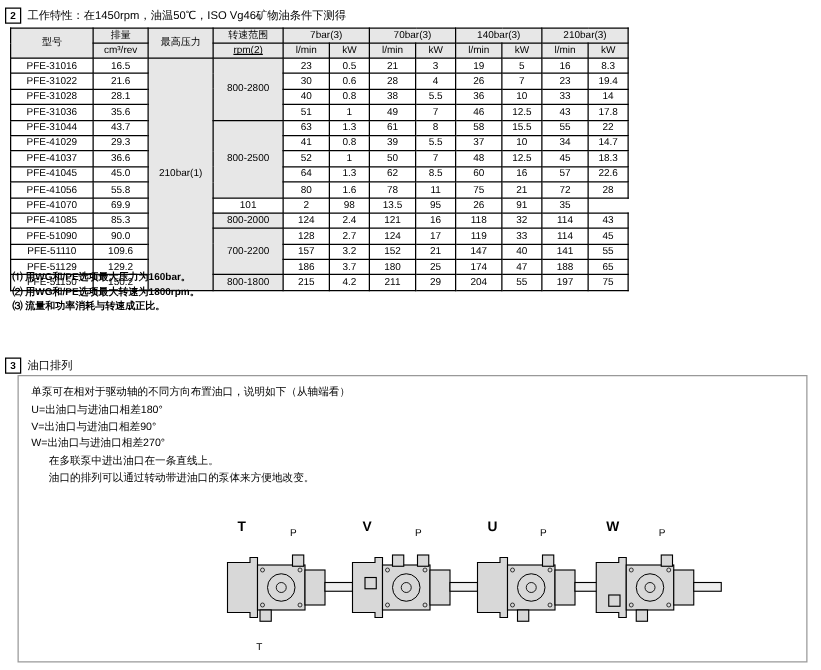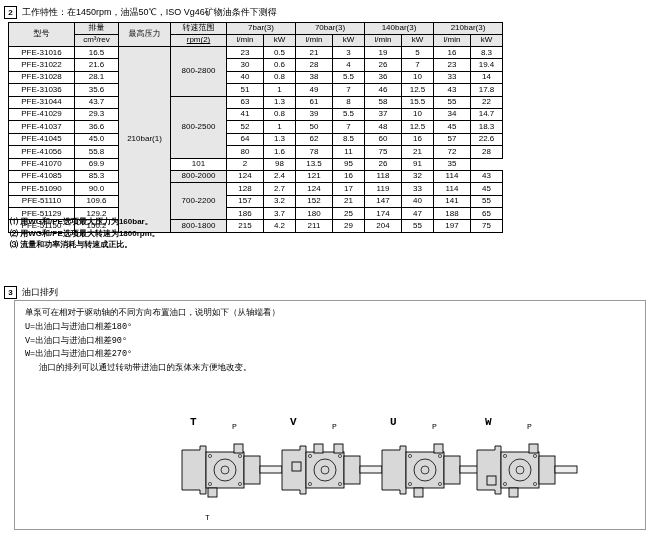--- a/index.html
+++ b/index.html
@@ -95,21 +95,20 @@
   
   #sec3-head { position: absolute; left: 4px; top: 286px; }
   .sec3-box {
     position: absolute;
     left: 14px;
     top: 300px;
     width: 630px;
     height: 228px;
     border: 1px solid #999;
     background: #fff;
-    font-family: Liberation Mono, monospace;
   }
   .sec3-text {
     position: absolute;
     left: 10px;
     top: 6px;
     font-size: 8.5px;
     line-height: 1.62;
   }
   .sec3-text div { white-space: nowrap; }
   .indent { padding-left: 14px; }
@@ -390,20 +389,21 @@
     <div class="sec-num">3</div>
     <div class="sec-title">油口排列</div>
   </div>
 
   <div class="sec3-box">
     <div class="sec3-text" id="sec3-lines">
         <div>单泵可在相对于驱动轴的不同方向布置油口，说明如下（从轴端看）</div>
         <div>U=出油口与进油口相差180°</div>
         <div>V=出油口与进油口相差90°</div>
         <div>W=出油口与进油口相差270°</div>
+        <div class="indent">在多联泵中进出油口在一条直线上。</div>
         <div class="indent">油口的排列可以通过转动带进油口的泵体来方便地改变。</div>
       </div>
     <div class="pumps" id="pumps">
         <div class="pump" style="left: 155px;">
           <div class="plabel">T</div>
           <div class="ptag" style="left: 62px; top: 6px;">P</div>
           <div class="ptag" style="left: 35px; top: 97px;">T</div>
           <svg width="118" height="80" viewBox="0 0 118 80">
             <path d="M12 18 L30 18 L30 14 L36 14 L36 62 L30 62 L30 58 L12 58 Z" fill="#d8d8d8" stroke="#000" stroke-width="0.9"></path>
             <rect x="36" y="20" width="38" height="36" fill="#d8d8d8" stroke="#000" stroke-width="0.9"></rect>

